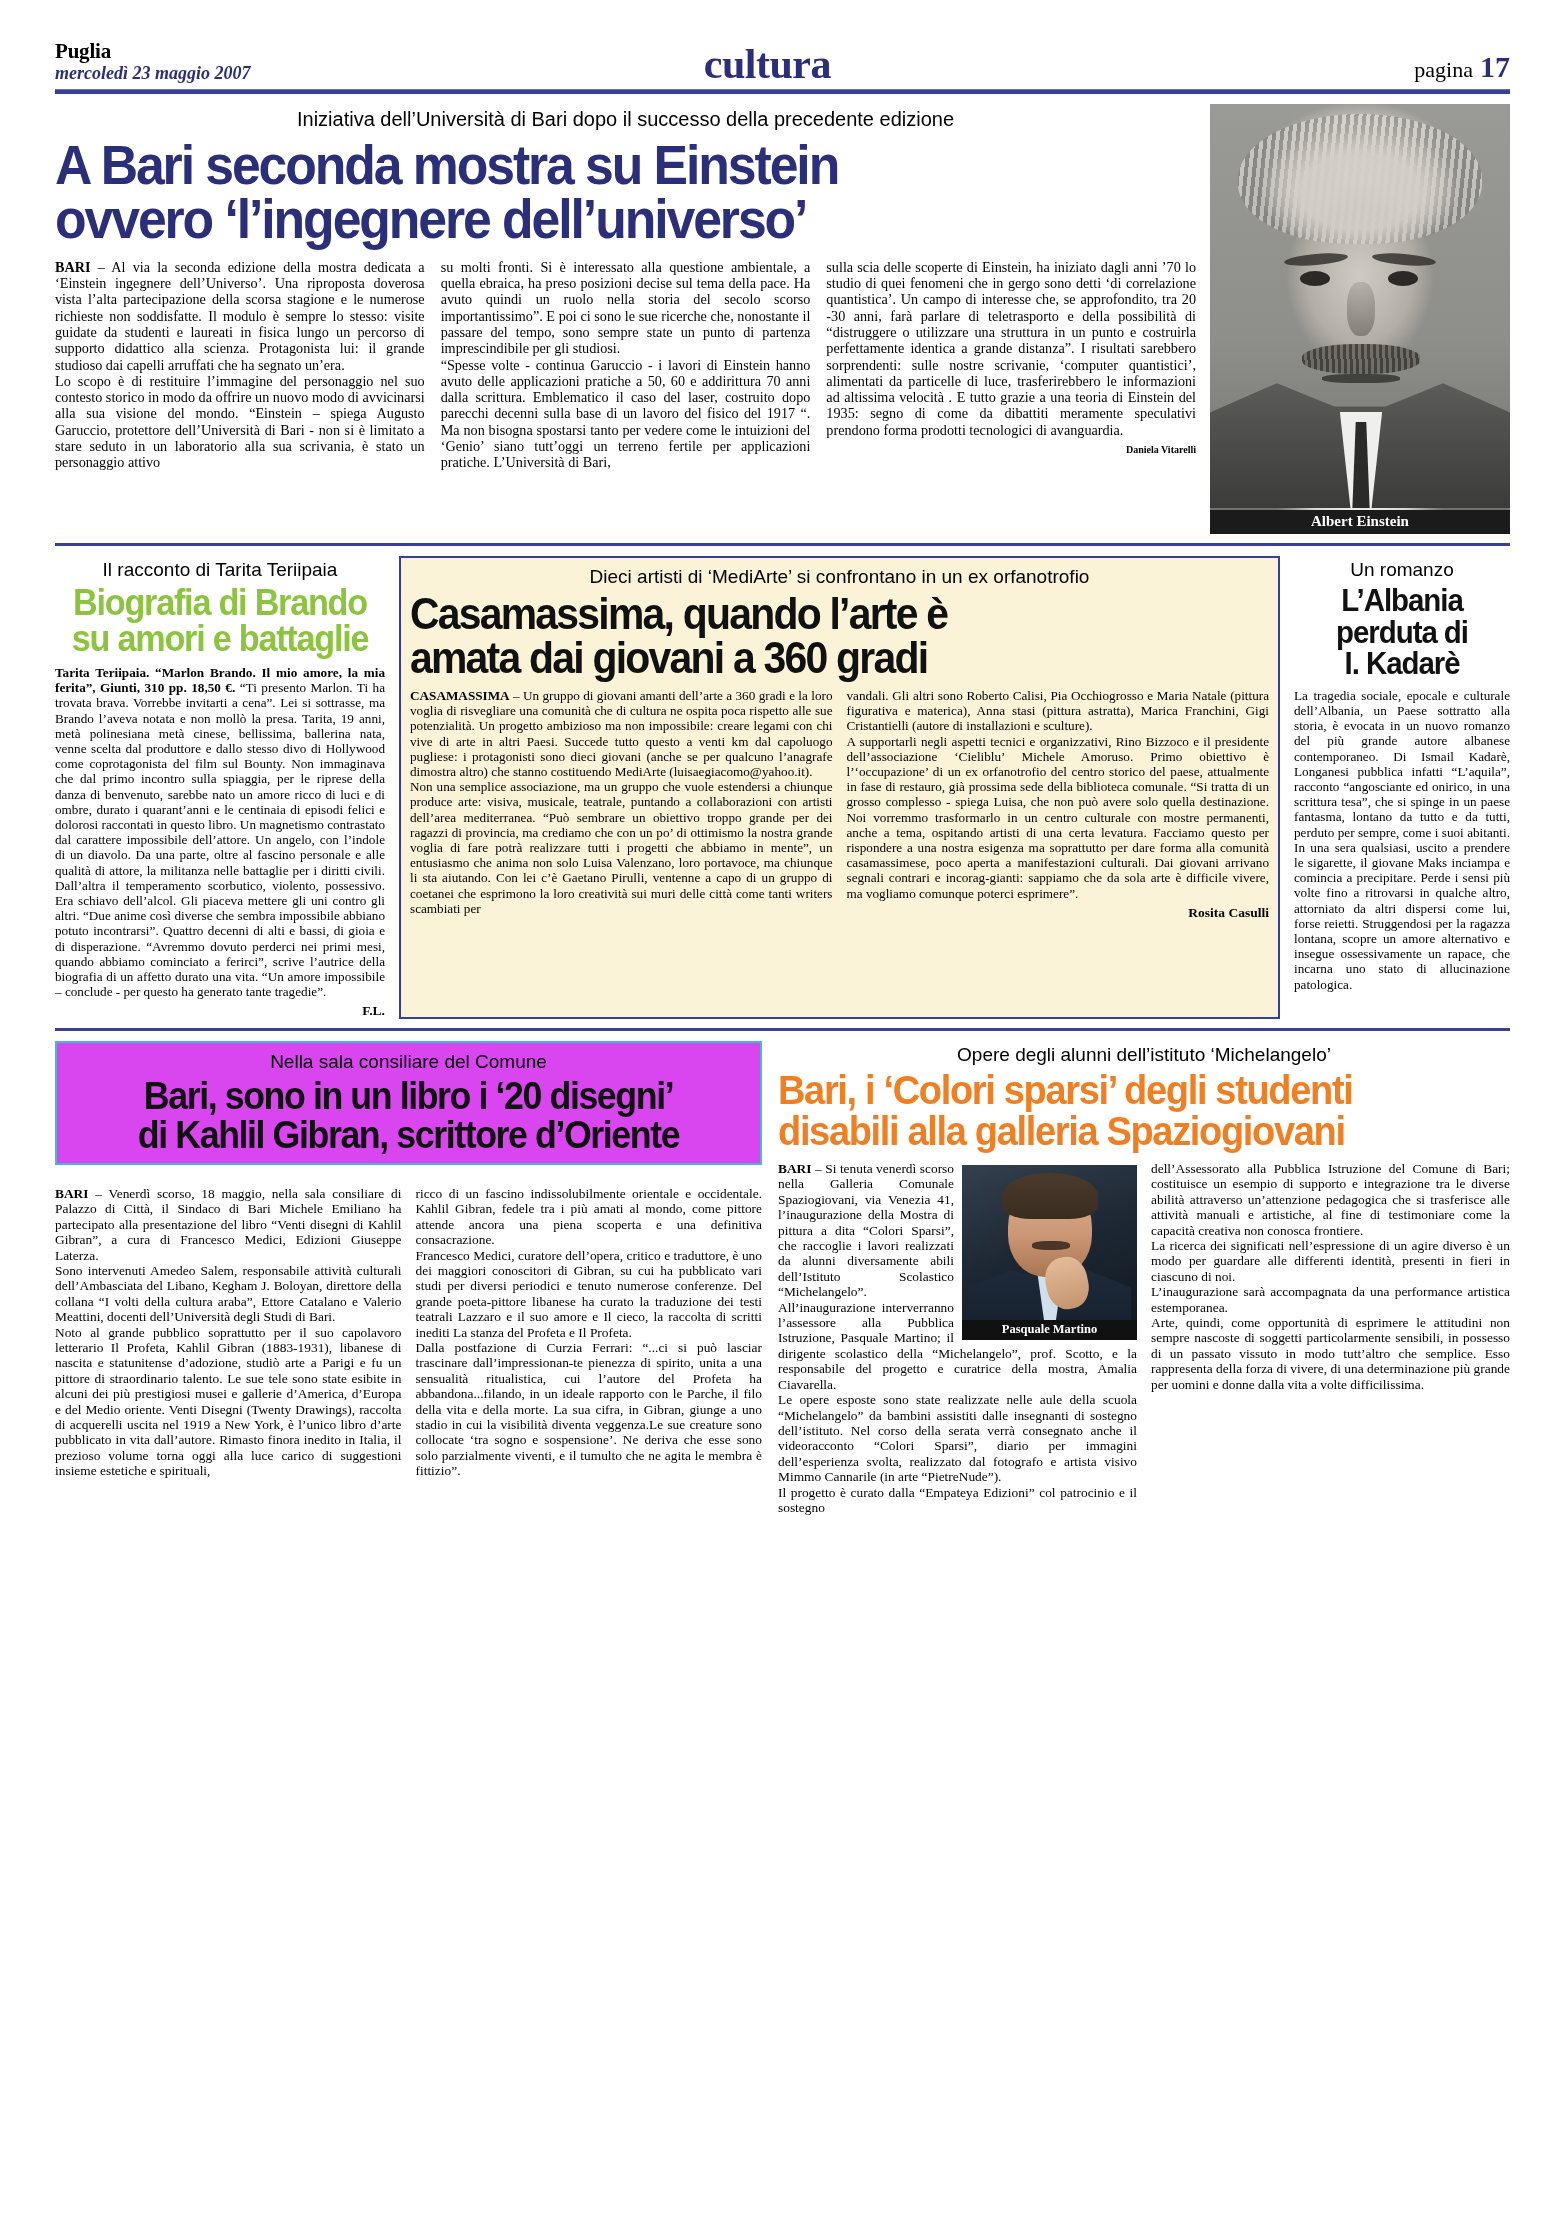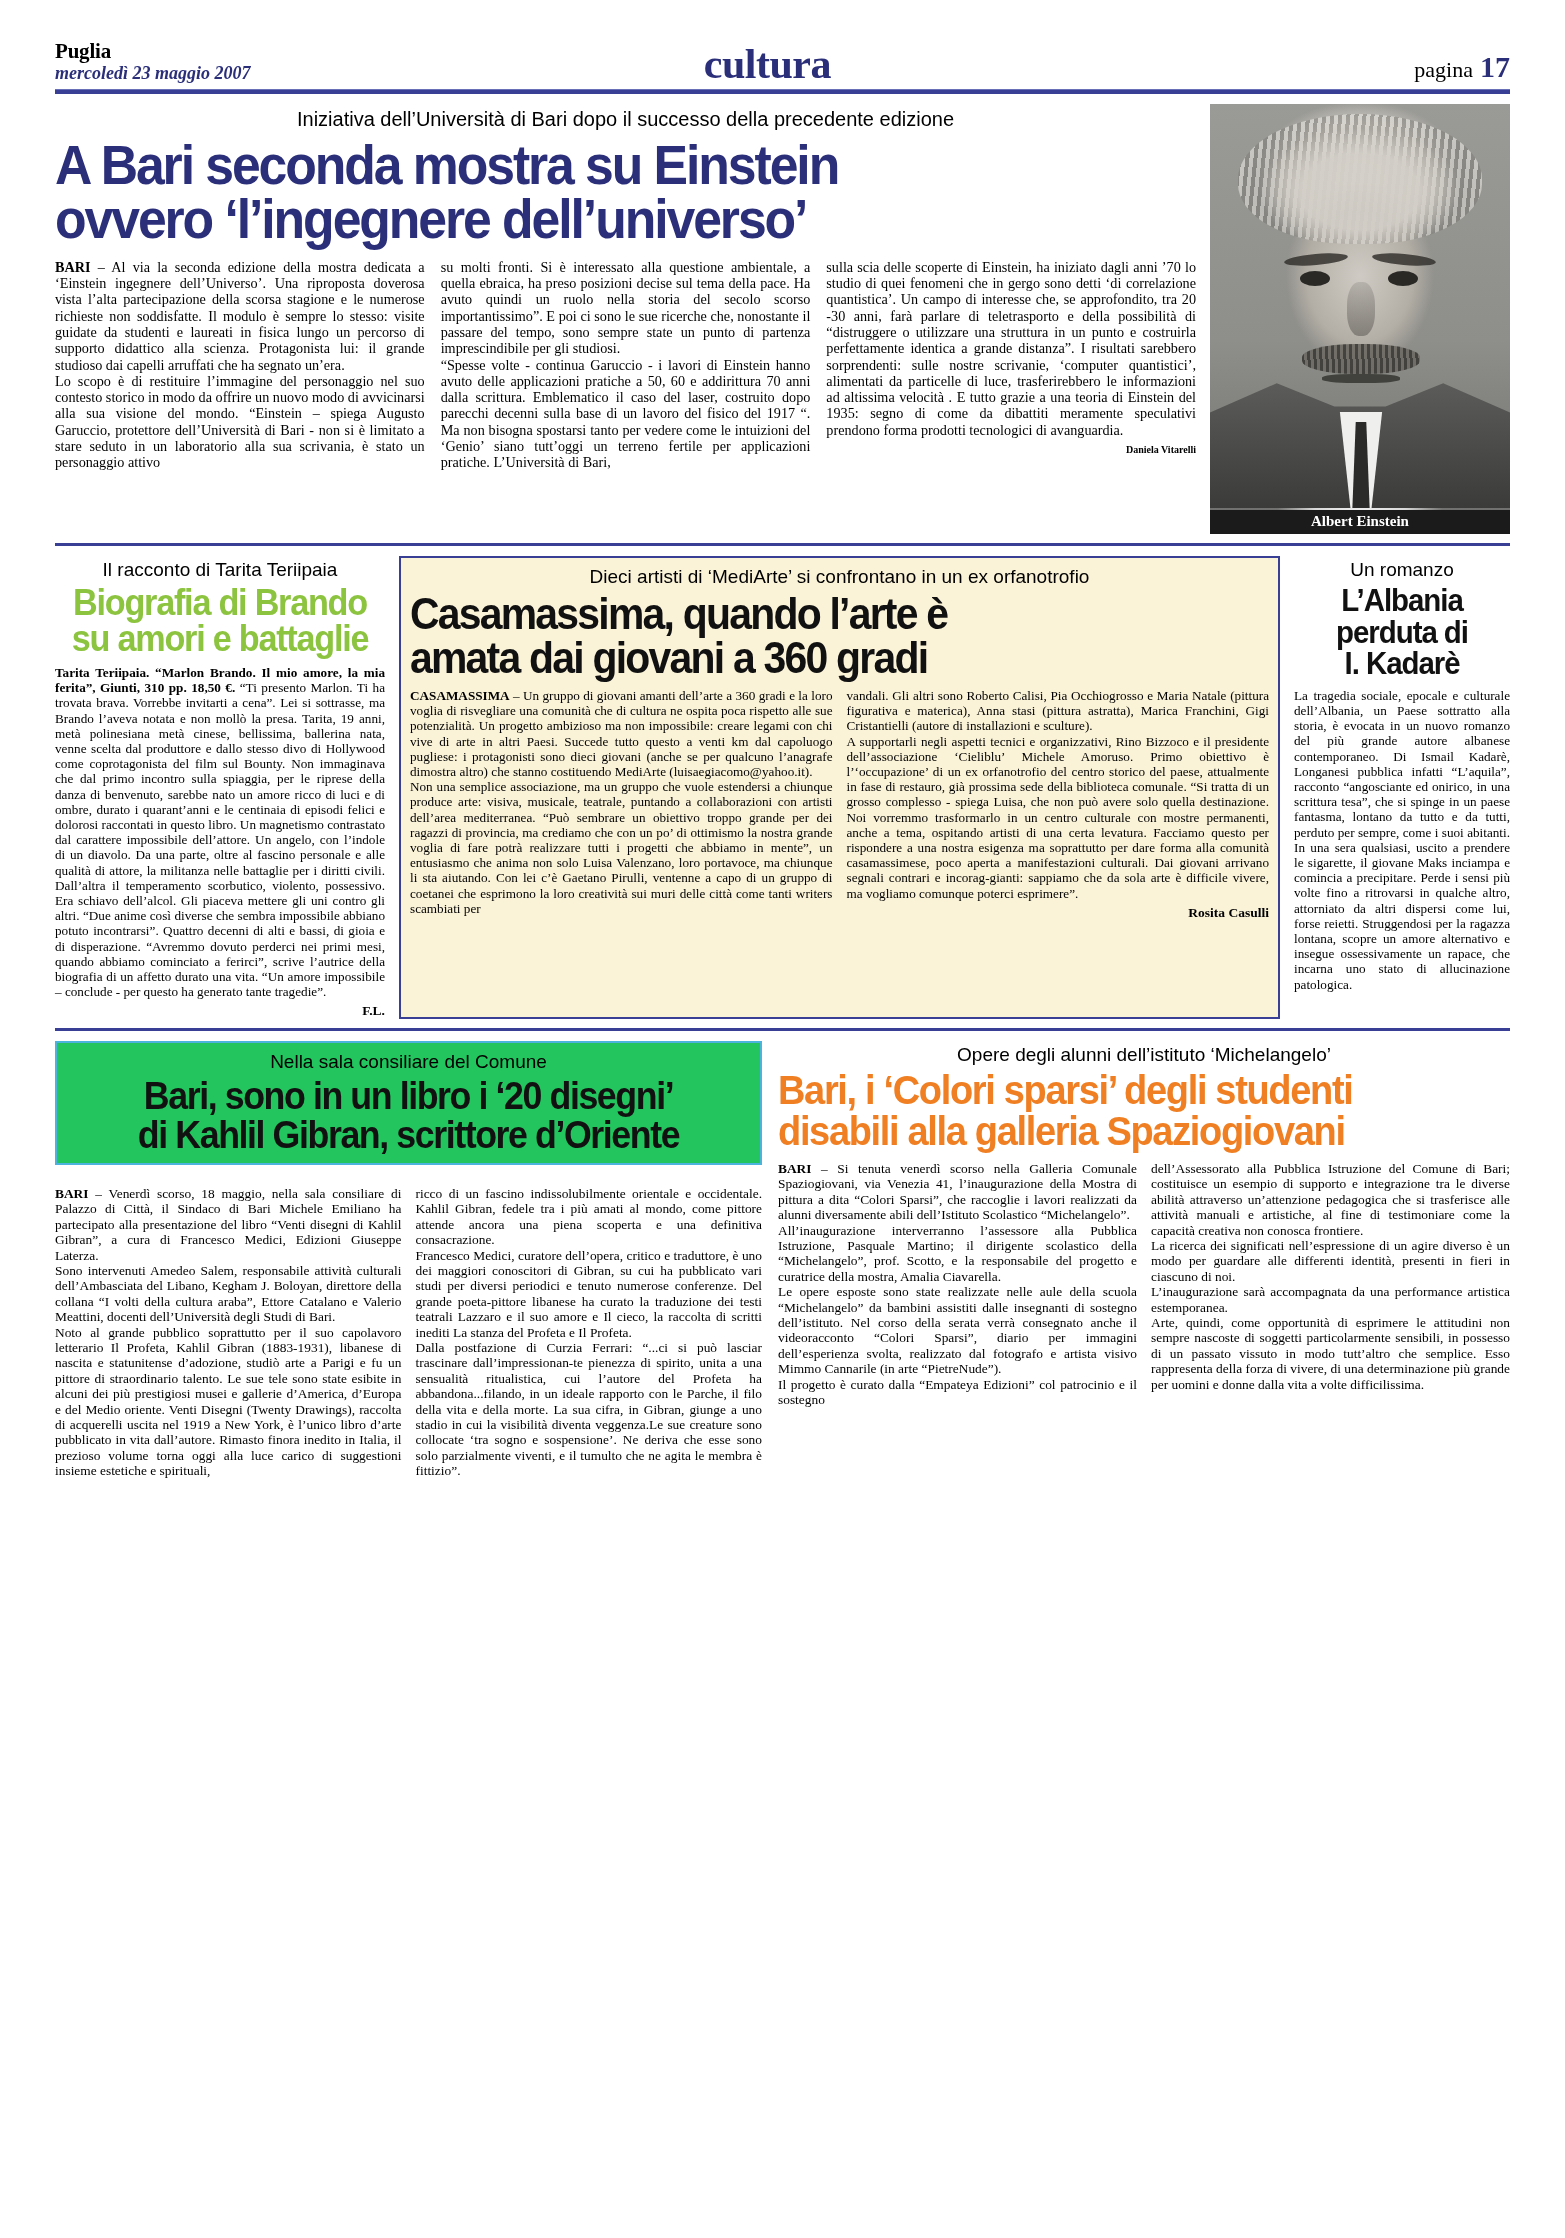--- a/index.html
+++ b/index.html
@@ -68,21 +68,21 @@
   .head-black-sm{font-family:"Liberation Sans",sans-serif;font-weight:bold;font-size:31px;line-height:1.02;letter-spacing:-1.1px;color:#111;text-align:center;transform:scaleX(.95);}
   .small-body{font-family:"Liberation Serif",serif;font-size:13.2px;line-height:15.2px;text-align:justify;hyphens:auto;}
   .cols2{display:flex;gap:14px;}
   .cols2 .col{flex:1 1 0;min-width:0;}
   .sign-sm{text-align:right;font-weight:bold;font-size:13.5px;margin-top:4px;}
 
   
   .botband{display:flex;gap:16px;margin-top:10px;}
   .bot-left{width:707px;flex:0 0 707px;}
   .bot-right{flex:1 1 auto;min-width:0;}
-  .boxblue{background:#22c55e;border:2px solid #4bb3dd;padding:5px 8px 8px;box-sizing:border-box;}
+  .boxblue{background:#d946ef;border:2px solid #4bb3dd;padding:5px 8px 8px;box-sizing:border-box;}
   .head-blackbox{font-family:"Liberation Sans",sans-serif;font-weight:bold;font-size:38px;line-height:1.02;letter-spacing:-1.5px;color:#111;text-align:center;transform:scaleX(.94);}
   .head-orange{font-family:"Liberation Sans",sans-serif;font-weight:bold;font-size:40px;line-height:1.02;letter-spacing:-1.4px;color:#ef7f22;transform:scaleX(.95);transform-origin:left;}
 
   .photo2{float:right;width:175px;height:175px;margin:4px 0 4px 8px;position:relative;overflow:hidden;background:#243046;}
   .photo2 .cap{position:absolute;left:0;right:0;bottom:0;background:#111;color:#fff;font-family:"Liberation Serif",serif;font-weight:bold;font-size:12.5px;text-align:center;padding:2px 0 3px;}
   .pm-bg{position:absolute;inset:0;background:linear-gradient(160deg,#33404f 0%,#1d2733 48%,#101820 100%);}
   .pm-face{position:absolute;left:46px;top:16px;width:84px;height:96px;border-radius:48% 48% 44% 44%;background:linear-gradient(180deg,#e0b593 0%,#c99472 60%,#a87551 100%);}
   .pm-hair{position:absolute;left:40px;top:8px;width:96px;height:46px;border-radius:50% 50% 30% 30%;background:linear-gradient(180deg,#4b3a2c,#3a2c21);}
   .pm-mous{position:absolute;left:70px;top:76px;width:38px;height:9px;border-radius:40%;background:#4a3526;}
   .pm-body{position:absolute;left:6px;top:104px;right:6px;bottom:0;background:linear-gradient(180deg,#1e2a3a,#14202c);clip-path:polygon(0 26%,26% 2%,50% 16%,74% 2%,100% 26%,100% 100%,0 100%);}
@@ -216,20 +216,30 @@
     </div>
 
     <div class="bot-right">
       <div class="kick-sans">Opere degli alunni dell’istituto ‘Michelangelo’</div>
       <div class="head-orange">
         <div>Bari, i ‘Colori sparsi’ degli studenti</div>
         <div>disabili alla galleria Spaziogiovani</div>
       </div>
       <div class="cols2b" style="margin-top:9px;">
         <div class="col">
+          <div class="photo2">
+            <div class="pm-bg"></div>
+            <div class="pm-body"></div>
+            <div class="pm-shirt"></div>
+            <div class="pm-face"></div>
+            <div class="pm-hair"></div>
+            <div class="pm-mous"></div>
+            <div class="pm-hand"></div>
+            <div class="cap">Pasquale Martino</div>
+          </div>
           <div class="tiny-body"><b>BARI</b> – Si tenuta venerdì scorso nella Galleria Comunale Spaziogiovani, via Venezia 41, l’inaugurazione della Mostra di pittura a dita “Colori Sparsi”, che raccoglie i lavori realizzati da alunni diversamente abili dell’Istituto Scolastico “Michelangelo”.<br>All’inaugurazione interverranno l’assessore alla Pubblica Istruzione, Pasquale Martino; il dirigente scolastico della “Michelangelo”, prof. Scotto, e la responsabile del progetto e curatrice della mostra, Amalia Ciavarella.<br>Le opere esposte sono state realizzate nelle aule della scuola “Michelangelo” da bambini assistiti dalle insegnanti di sostegno dell’istituto. Nel corso della serata verrà consegnato anche il videoracconto “Colori Sparsi”, diario per immagini dell’esperienza svolta, realizzato dal fotografo e artista visivo Mimmo Cannarile (in arte “PietreNude”).<br>Il progetto è curato dalla “Empateya Edizioni” col patrocinio e il sostegno</div>
         </div>
         <div class="col">
           <div class="tiny-body">dell’Assessorato alla Pubblica Istruzione del Comune di Bari; costituisce un esempio di supporto e integrazione tra le diverse abilità attraverso un’attenzione pedagogica che si trasferisce alle attività manuali e artistiche, al fine di testimoniare come la capacità creativa non conosca frontiere.<br>La ricerca dei significati nell’espressione di un agire diverso è un modo per guardare alle differenti identità, presenti in fieri in ciascuno di noi.<br>L’inaugurazione sarà accompagnata da una performance artistica estemporanea.<br>Arte, quindi, come opportunità di esprimere le attitudini non sempre nascoste di soggetti particolarmente sensibili, in possesso di un passato vissuto in modo tutt’altro che semplice. Esso rappresenta della forza di vivere, di una determinazione più grande per uomini e donne dalla vita a volte difficilissima.</div>
         </div>
       </div>
     </div>
   </div>
 
 </div>

